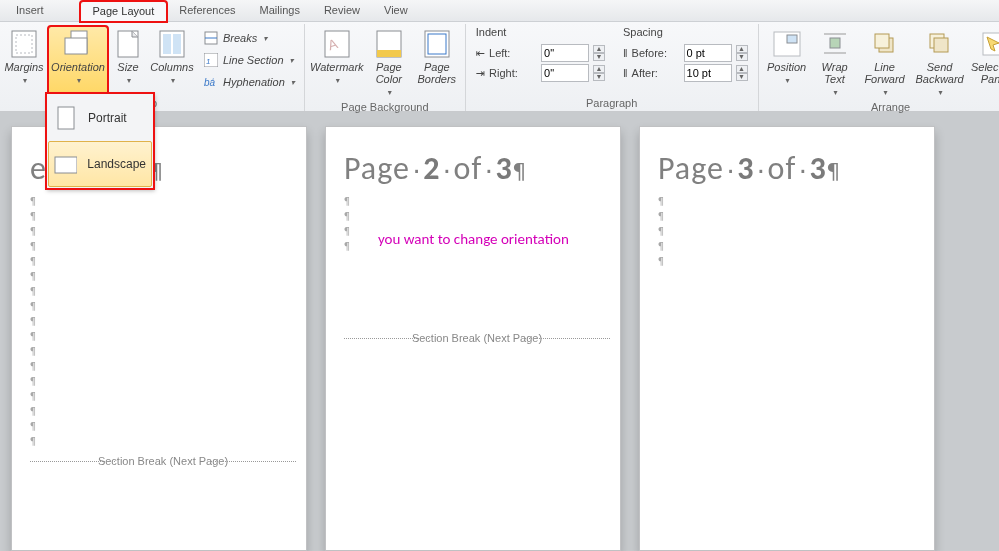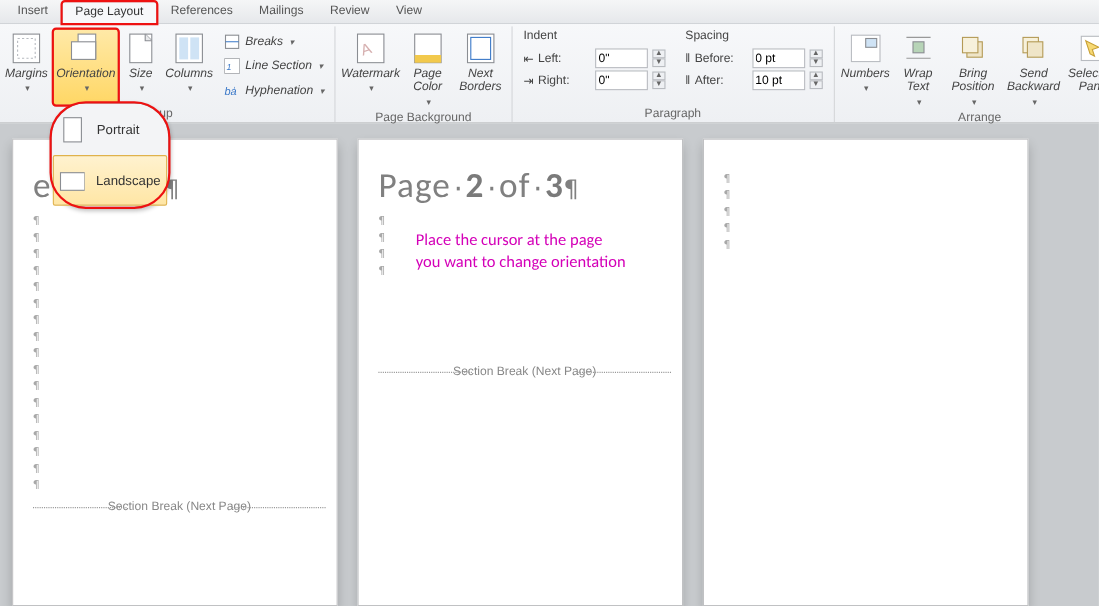--- a/index.html
+++ b/index.html
@@ -28,22 +28,23 @@
     cursor: default;
     position: relative;
   }
   .tab.active {
     background: #f7f8fa;
     border: 1px solid #c0c2c6;
     border-bottom: 1px solid #f7f8fa;
     border-radius: 3px 3px 0 0;
     color: #333;
     margin-bottom: -1px;
-  }
-  .hi-red { outline: 2px solid #e11; outline-offset: -1px; border-radius: 32px; }
+    margin-left: 24px;
+  }
+  .hi-red { outline: 2px solid #e11; outline-offset: -1px; }
   .ribbon {
     display: flex;
     height: 90px;
     background: linear-gradient(#f7f8fa, #eef0f3);
     border-bottom: 1px solid #c8cacd;
     padding: 2px 2px 0 2px;
   }
   .group {
     display: flex;
     flex-direction: column;
@@ -268,21 +269,21 @@
         <span class="lbl">Page Color</span>
         <span class="drop-arrow">▾</span>
       </div>
       <div class="bigbtn" style="width:48px;">
         <span class="ico">
             <svg width="26" height="28">
               <rect x="1" y="1" width="24" height="26" fill="#fff" stroke="#8a8d92"></rect>
               <rect x="4" y="4" width="18" height="20" fill="none" stroke="#3a78c8"></rect>
             </svg>
           </span>
-        <span class="lbl">Next Borders</span>
+        <span class="lbl">Page Borders</span>
       </div>
     </div>
     <div class="group-label">Page Background</div>
   </div>
 
   <div class="group">
     <div class="group-body" style="gap:18px; padding:0 6px;">
       <div>
         <div class="phdr">Indent</div>
         <div class="pgrid">
@@ -327,42 +328,42 @@
 
   <div class="group">
     <div class="group-body">
       <div class="bigbtn" style="width:48px;">
         <span class="ico">
             <svg width="28" height="26">
               <rect x="1" y="1" width="26" height="24" fill="#fff" stroke="#b8bbc0"></rect>
               <rect x="14" y="4" width="10" height="8" fill="#cfe3f5" stroke="#8a8d92"></rect>
             </svg>
           </span>
-        <span class="lbl">Numbers</span>
+        <span class="lbl">Position</span>
         <span class="drop-arrow">▾</span>
       </div>
       <div class="bigbtn" style="width:44px;">
         <span class="ico">
             <svg width="26" height="26">
               <rect x="8" y="7" width="10" height="10" fill="#b7d4b7" stroke="#8a8d92"></rect>
               <line x1="2" y1="3" x2="24" y2="3" stroke="#999"></line>
               <line x1="2" y1="22" x2="24" y2="22" stroke="#999"></line>
             </svg>
           </span>
         <span class="lbl">Wrap Text</span>
         <span class="drop-arrow">▾</span>
       </div>
       <div class="bigbtn" style="width:52px;">
         <span class="ico">
             <svg width="26" height="26">
               <rect x="7" y="7" width="14" height="14" fill="#efe5c8" stroke="#b49a55"></rect>
               <rect x="3" y="3" width="14" height="14" fill="#f7f1db" stroke="#b49a55"></rect>
             </svg>
           </span>
-        <span class="lbl">Bring Position</span>
+        <span class="lbl">Line Forward</span>
         <span class="drop-arrow">▾</span>
       </div>
       <div class="bigbtn" style="width:54px;">
         <span class="ico">
             <svg width="26" height="26">
               <rect x="3" y="3" width="14" height="14" fill="#f7f1db" stroke="#b49a55"></rect>
               <rect x="7" y="7" width="14" height="14" fill="#efe5c8" stroke="#b49a55"></rect>
             </svg>
           </span>
         <span class="lbl">Send Backward</span>
@@ -406,22 +407,25 @@
     <div class="marks">¶<br>¶<br>¶<br>¶<br>¶<br>¶<br>¶<br>¶<br>¶<br>¶<br>¶<br>¶<br>¶<br>¶<br>¶<br>¶<br>¶</div>
     <div class="sbreak">Section Break (Next Page)</div>
   </div>
 
   <div class="page">
     <div>
       <span class="ptitle">Page</span><span class="oddchar">·</span><span class="ptitle"><b>2</b></span><span class="oddchar">·</span><span class="ptitle">of</span><span class="oddchar">·</span><span class="ptitle"><b>3</b></span><span class="oddchar">¶</span>
     </div>
     <div class="marks">¶<br>¶<br>¶<br>¶</div>
     <div class="annot" style="top:82px; left:52px;">
-      <span>Place the cursor at the page</span><br><span>you want to change orientation</span>
+      <br><span>you want to change orientation</span>
     </div>
     <div class="sbreak" style="margin-top:78px;">Section Break (Next Page)</div>
   </div>
 
   <div class="page">
+    <div>
+      <span class="ptitle">Page</span><span class="oddchar">·</span><span class="ptitle"><b>3</b></span><span class="oddchar">·</span><span class="ptitle">of</span><span class="oddchar">·</span><span class="ptitle"><b>3</b></span><span class="oddchar">¶</span>
+    </div>
     <div class="marks">¶<br>¶<br>¶<br>¶<br>¶</div>
   </div>
 
 </div>
 
 </body></html>

